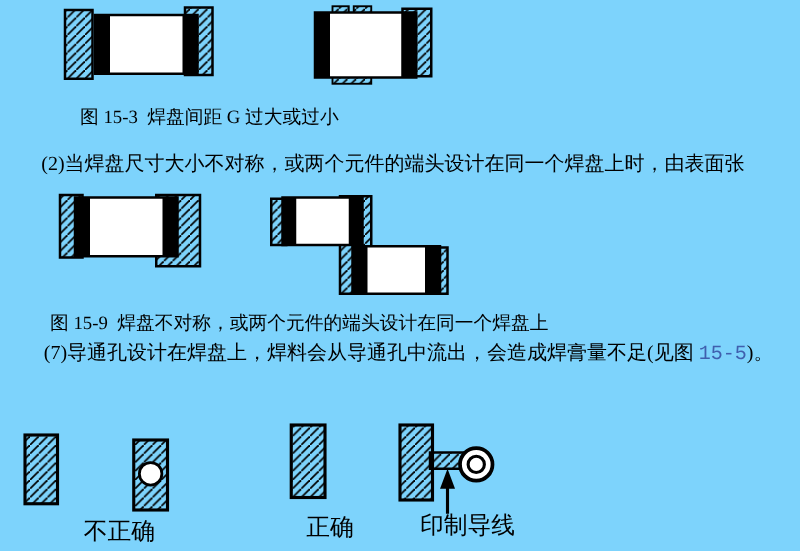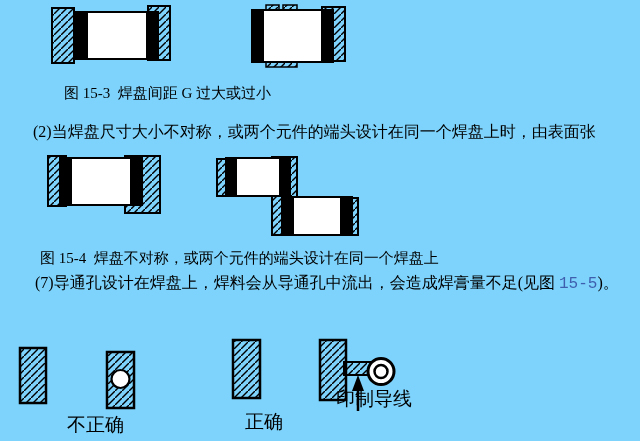--- a/index.html
+++ b/index.html
@@ -92,21 +92,21 @@
       <rect x="305" y="45" width="13" height="37" fill="url(#h2)" stroke="#000" stroke-width="2"></rect>
       <rect x="186" y="5" width="64" height="38" fill="#fff" stroke="#000" stroke-width="2"></rect>
       <rect x="186" y="5" width="11" height="38" fill="#000"></rect>
       <rect x="239" y="5" width="11" height="38" fill="#000"></rect>
       <rect x="242" y="44" width="70" height="38" fill="#fff" stroke="#000" stroke-width="2"></rect>
       <rect x="242" y="44" width="12" height="38" fill="#000"></rect>
       <rect x="300" y="44" width="12" height="38" fill="#000"></rect>
     </g>
   </svg>
 
-  <div class="abs caption" style="left:40px; top:249px;">图 15-4  焊盘不对称，或两个元件的端头设计在同一个焊盘上</div>
+  <div class="abs caption" style="left:40px; top:249px;">图 15-9  焊盘不对称，或两个元件的端头设计在同一个焊盘上</div>
 
   <div class="abs bodytext" style="left:35px; top:271px; white-space:pre;"><span>(7)导通孔设计在焊盘上，焊料会从导通孔中流出，会造成焊膏量不足(见图 </span><span class="fig-ref">15-5</span><span>)。</span></div>
 
   <svg class="abs" style="left:10px; top:335px;" width="420" height="80">
     <defs>
       <pattern id="h3" width="7" height="7" patternUnits="userSpaceOnUse">
         <line x1="0" y1="7" x2="7" y2="0" stroke="#000" stroke-width="1.4"></line>
       </pattern>
     </defs>
 
@@ -122,15 +122,15 @@
       <rect x="334" y="27" width="31" height="13" fill="url(#h3)" stroke="#000" stroke-width="2"></rect>
       <circle cx="371" cy="36.5" r="13" fill="#fff" stroke="#000" stroke-width="3"></circle>
       <circle cx="371" cy="36.5" r="6.5" fill="#fff" stroke="#000" stroke-width="2.5"></circle>
       <line x1="348" y1="76" x2="348" y2="52" stroke="#000" stroke-width="2.5"></line>
       <polygon points="348,40 342,56 354,56" fill="#000"></polygon>
     </g>
   </svg>
 
   <div class="abs diag-label" style="left:42px; top:412px;">不正确</div>
   <div class="abs diag-label" style="left:220px; top:409px;">正确</div>
-  <div class="abs diag-label" style="left:311px; top:386px;">印制导线</div>
+  <div class="abs diag-label" style="left:311px; top:407px;">印制导线</div>
 
 </div>
 
 </body></html>

